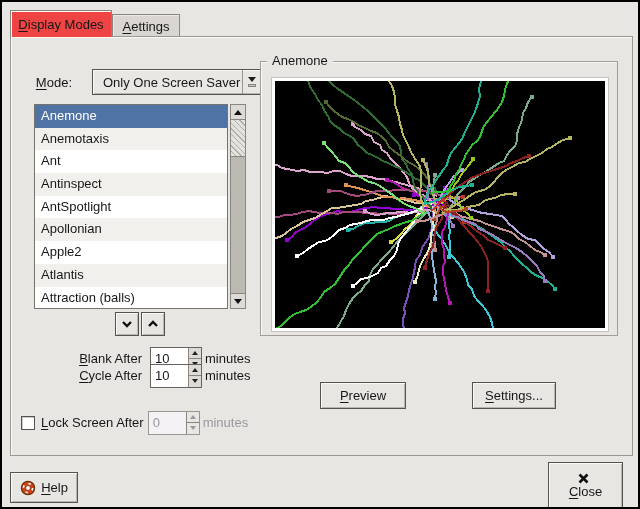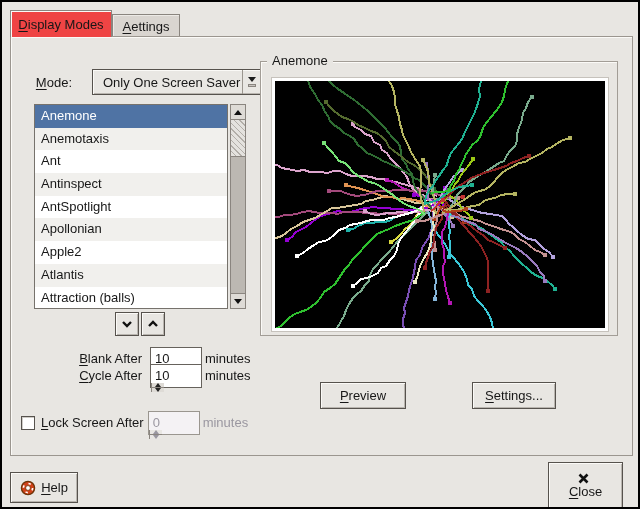--- a/index.html
+++ b/index.html
@@ -52,21 +52,21 @@
 
   
   .reorder { position:absolute; left:113px; top:310px; display:flex; z-index:2; }
   .rbtn { width:24px; height:24px; background:#e8e6e2; border:1px solid #56524d;
           box-shadow:inset 1px 1px 0 #fbfaf7, inset -1px -1px 0 #b9b5af;
           display:flex; align-items:center; justify-content:center; margin-right:2px; }
 
   
   .trow { position:absolute; display:flex; align-items:center; height:25px; z-index:2; }
   .trow-label { width:115px; text-align:right; margin-right:8px; white-space:nowrap; }
-  .spin { width:52px; height:24px; background:#fff; border:1px solid #66625c; display:flex;flex-direction:column; }
+  .spin { width:52px; height:24px; background:#fff; border:1px solid #66625c; display:flex; }
   .spin-val { flex:1; padding:3px 0 0 4px; font-size:13px; }
   .spin-btns { width:13px; display:flex; flex-direction:column; border-left:1px solid #8a857f; }
   .spin-b { flex:1; background:#dedbd6; display:flex; align-items:center; justify-content:center; }
   .spin-b + .spin-b { border-top:1px solid #8a857f; }
   .stri-up { width:0; height:0; border-left:3px solid transparent; border-right:3px solid transparent; border-bottom:4px solid #222; }
   .stri-down { width:0; height:0; border-left:3px solid transparent; border-right:3px solid transparent; border-top:4px solid #222; }
   .unit { margin-left:3px; }
   .checkbox { width:14px; height:14px; background:#fff; border:1px solid #56524d;
               box-shadow:inset 1px 1px 0 #cfccc7; margin-right:6px; flex:none; }
   .disabled .spin { background:#f4f2f4; border-color:#9a968f; }

